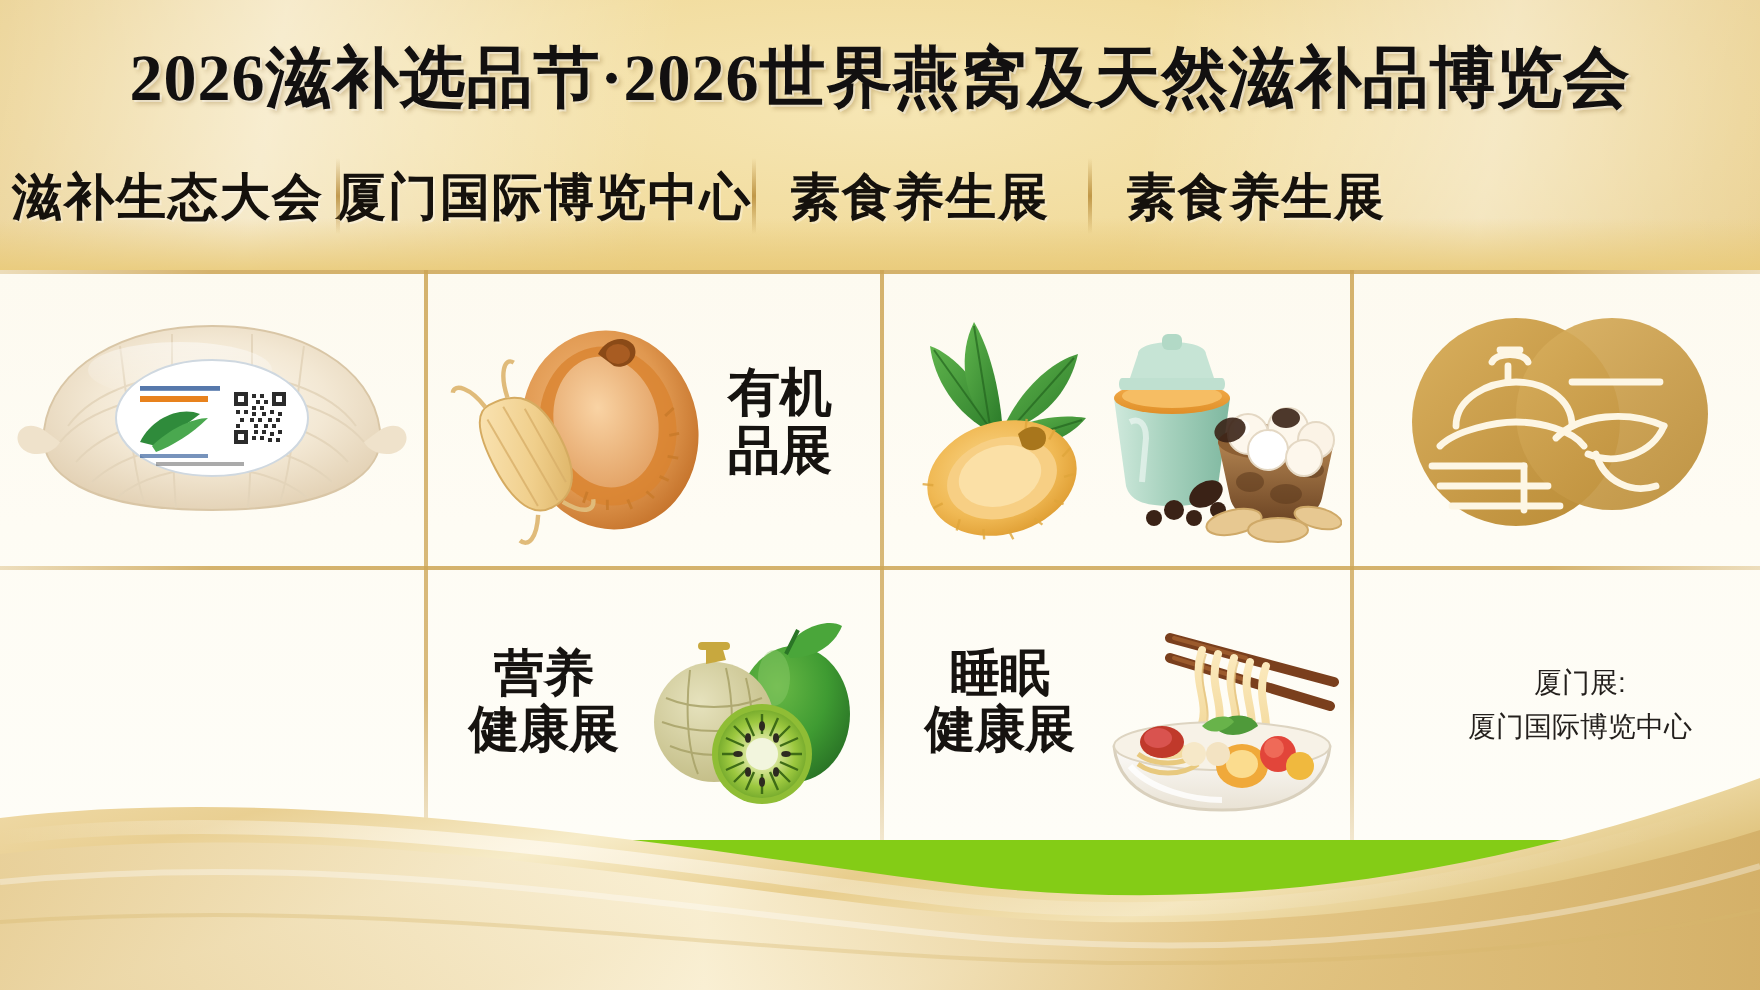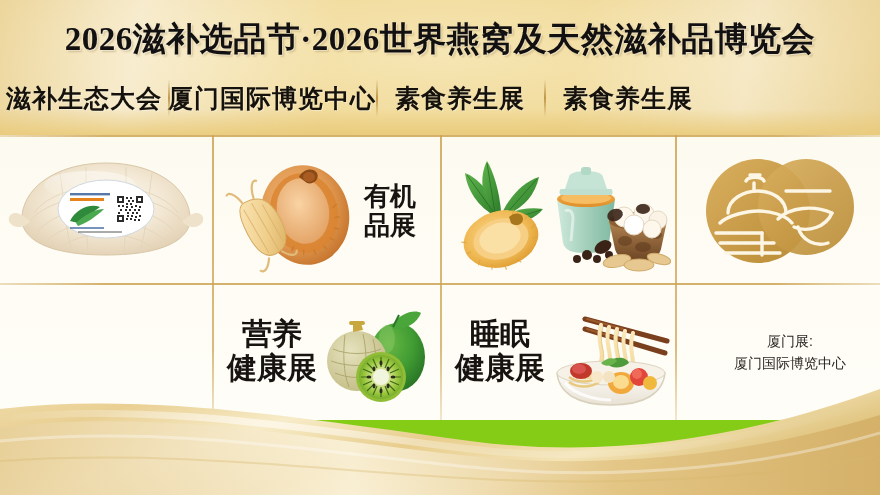--- a/index.html
+++ b/index.html
@@ -88,21 +88,21 @@
   .info-text{
     font-family:"Liberation Sans","DejaVu Sans",sans-serif;
     color:#231f1c;font-size:14px;line-height:1.55;text-align:center;
     white-space:nowrap;
   }
   .big-label{
     font-family:"Liberation Sans","DejaVu Sans",sans-serif;
     font-weight:bold;color:#161310;
     font-size:26px;line-height:1.12;text-align:center;white-space:nowrap;
   }
-  .big-label.sm{font-size:30px;}
+  .big-label.sm{font-size:25px;}
   .stack{display:flex;flex-direction:column;align-items:center;justify-content:center;}
 </style>
 </head>
 <body>
 
 <div class="banner">
 
   <div class="header">
     <div class="main-title">2026滋补选品节·2026世界燕窝及天然滋补品博览会</div>
 

